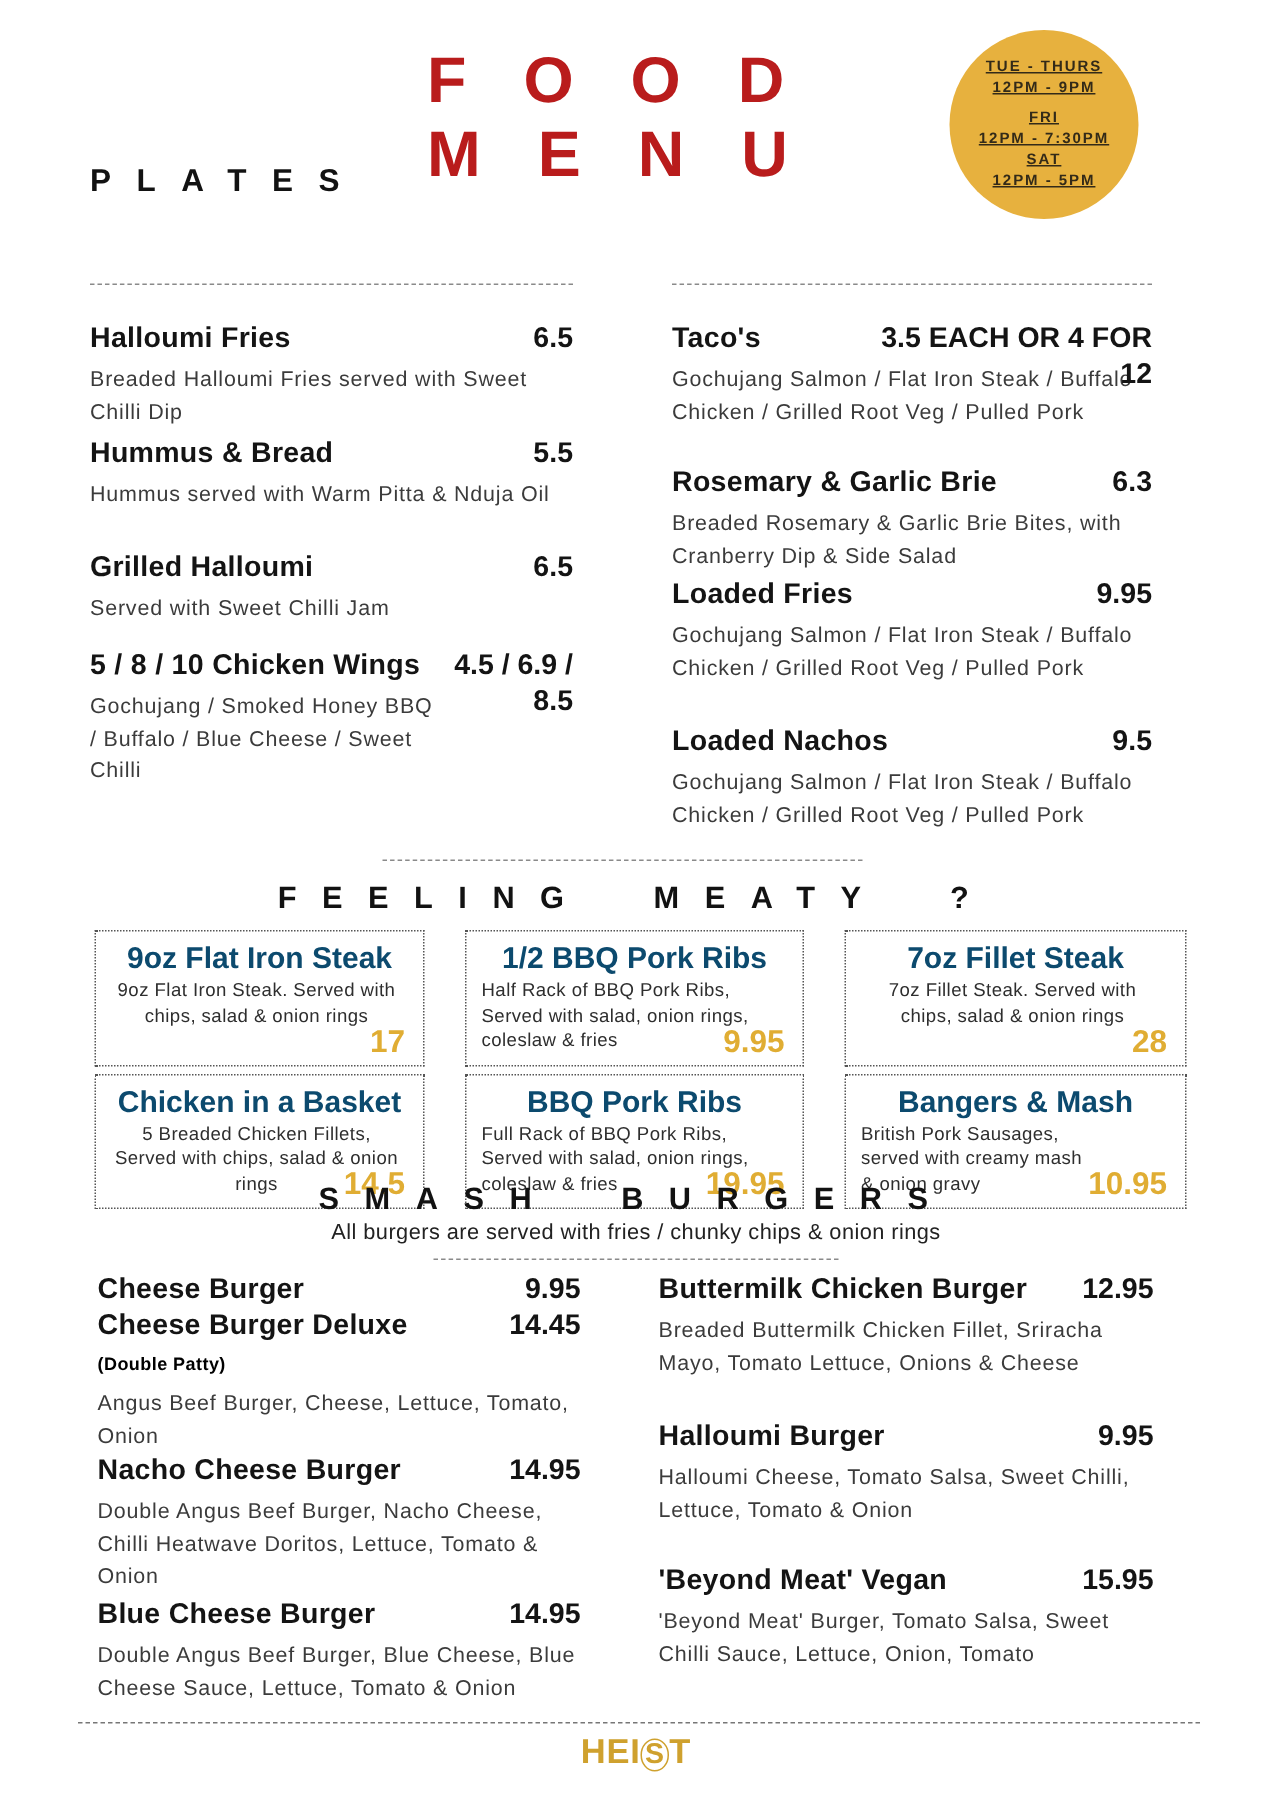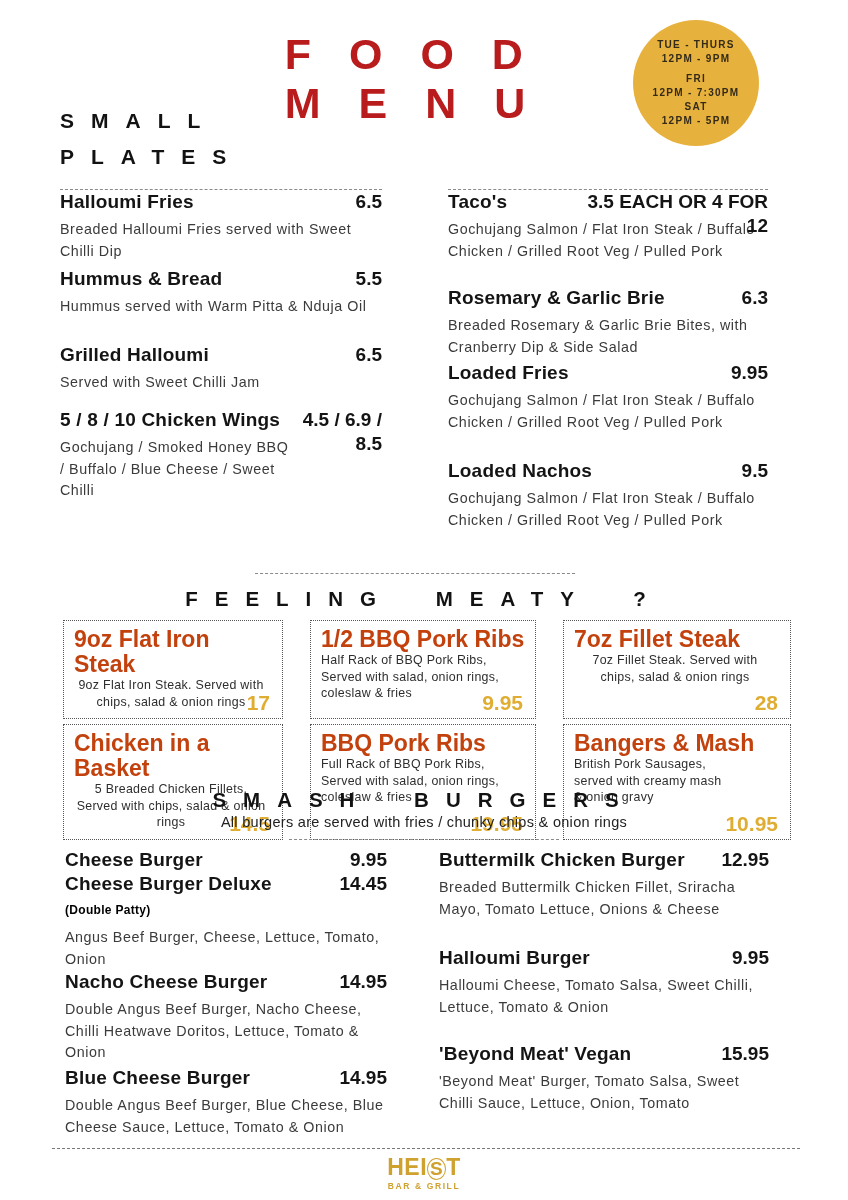--- a/index.html
+++ b/index.html
@@ -42,37 +42,38 @@
     justify-content: center;
     align-items: center;
     text-align: center;
   }
   .hours-line {
     font-size: 10px;
     font-weight: 700;
     letter-spacing: 1.3px;
     line-height: 14px;
     color: #332a18;
+    text-decoration: underline;
   }
   .hours-line:nth-child(3) { margin-top: 6px; }
 
   .small-plates-heading {
     position: absolute;
     left: 60px;
     top: 103px;
     font-size: 21px;
     font-weight: 800;
     letter-spacing: 17px;
     line-height: 36px;
     color: #121212;
     white-space: nowrap;
   }
 
   
-  .sp-col { position: absolute; top: 189px; border-top: 1.5px dashed #8a8a8a; }
+  .sp-col { position: absolute; top: 189px; border-top: 1.5px dashed #8a8a8a; padding-top: 24px; }
   .sp-col.left  { left: 60px;  width: 322px; }
   .sp-col.right { left: 448px; width: 320px; }
 
   .item { position: relative; }
   .trow { position: relative; }
   .item-name {
     font-size: 19px;
     font-weight: 700;
     letter-spacing: 0.2px;
     line-height: 24px;
@@ -131,25 +132,25 @@
   }
   .mbox {
     position: relative;
     border: 1.5px dotted #555;
     padding: 6px 10px 8px;
     background: #fff;
   }
   .mbox.r1 { min-height: 80px; }
   .mbox.r2 { min-height: 71px; }
   .mbox-title {
-    text-align: left;
-    font-size: 23px;
+    text-align: center;
+    font-size: 20px;
     font-weight: 700;
     line-height: 25px;
-    color: #c2410c;
+    color: #0c4a6e;
   }
   .mbox-desc {
     font-size: 12.4px;
     line-height: 16.5px;
     letter-spacing: 0.3px;
     color: #2e2e2e;
     padding-right: 4px;
   }
   .mbox-desc.center { text-align: center; }
   .mbox-price {
@@ -216,21 +217,20 @@
   <div class="hours-badge">
     <div class="hours-line">TUE - THURS</div>
     <div class="hours-line">12PM - 9PM</div>
     <div class="hours-line">FRI</div>
     <div class="hours-line">12PM - 7:30PM</div>
     <div class="hours-line">SAT</div>
     <div class="hours-line">12PM - 5PM</div>
   </div>
 
   <div class="small-plates-heading">
-    <div>SMALL</div>
     <div>PLATES</div>
   </div>
 
   <div class="sp-col left">
     <div class="item" style="min-height:77px">
       <div class="trow">
         <div class="item-name">Halloumi Fries</div>
         <div class="item-price">6.5</div>
       </div>
       <div class="item-desc">Breaded Halloumi Fries served with Sweet Chilli Dip</div>
@@ -381,17 +381,16 @@
         </div>
         <div class="item-desc">'Beyond Meat' Burger, Tomato Salsa, Sweet Chilli Sauce, Lettuce, Onion, Tomato</div>
       </div>
     </div>
   </div>
 
   <div class="sec-footer">
     <div class="footer-dash"></div>
     <div class="logo">
       <div class="logo-text"><span>HEI</span><span class="logo-s">S</span><span>T</span></div>
-      <div class="logo-tagline">BAR &amp; GRILL</div>
     </div>
   </div>
 
 </div>
 
 </body></html>

